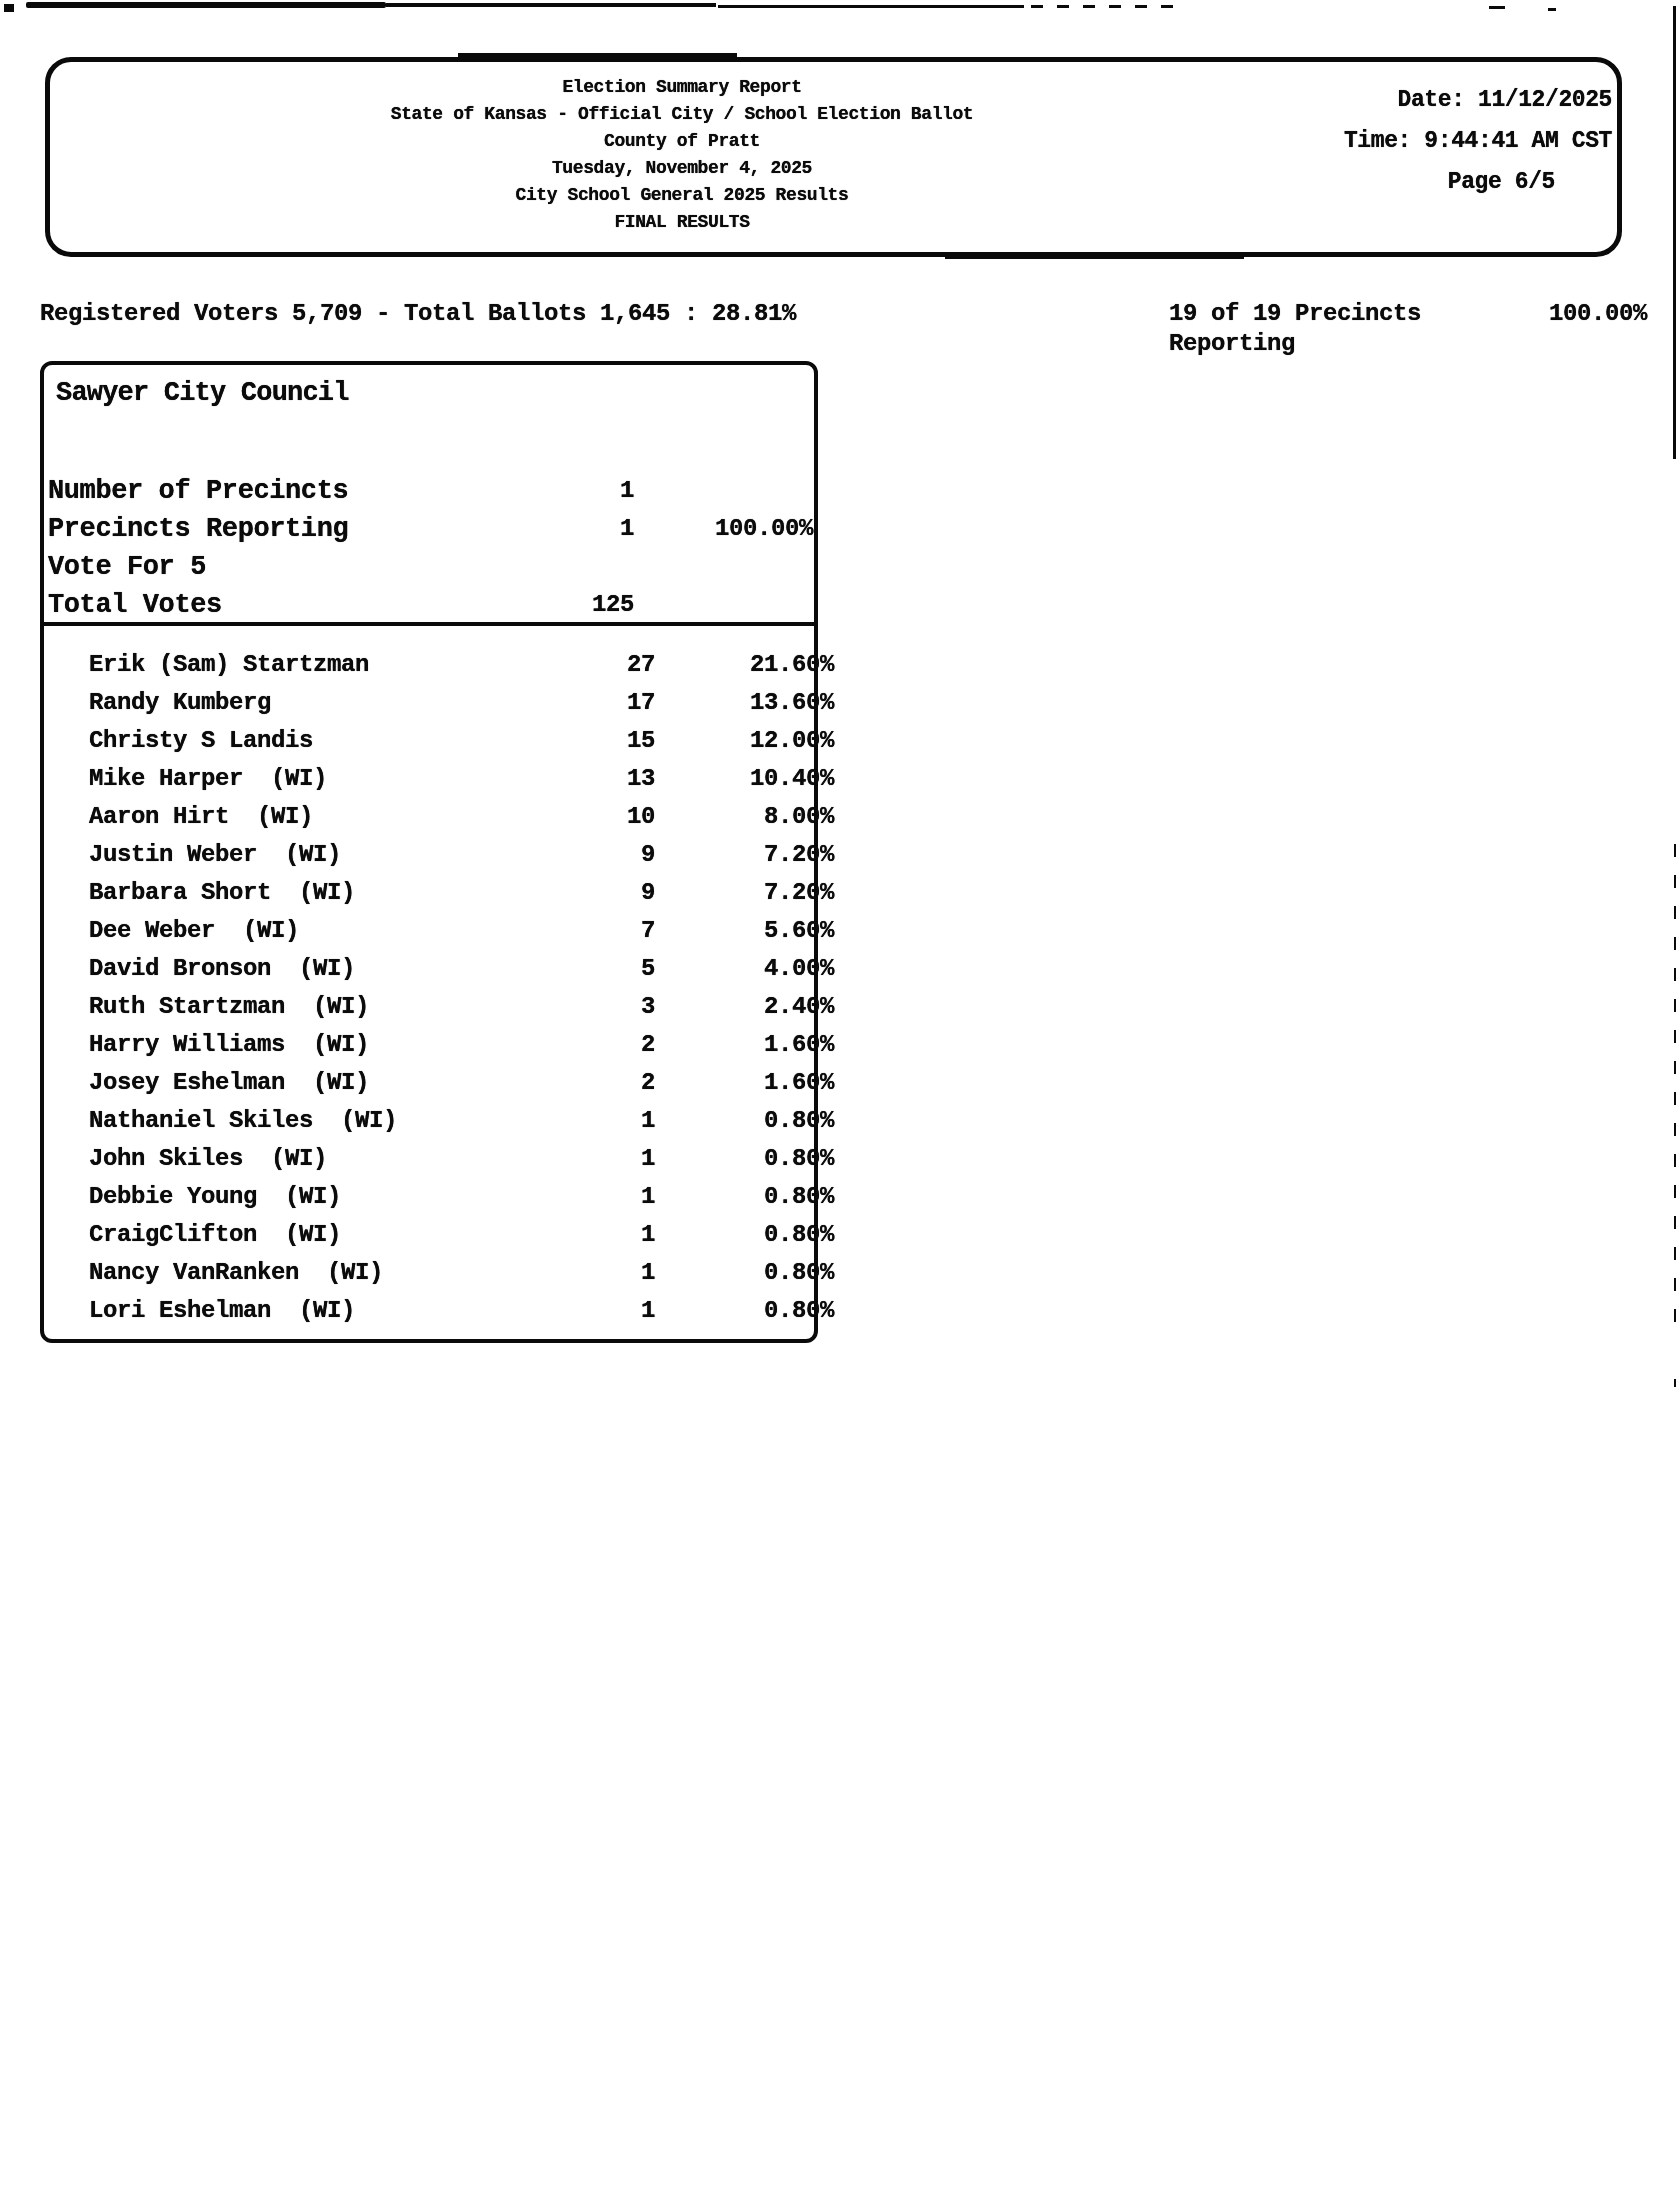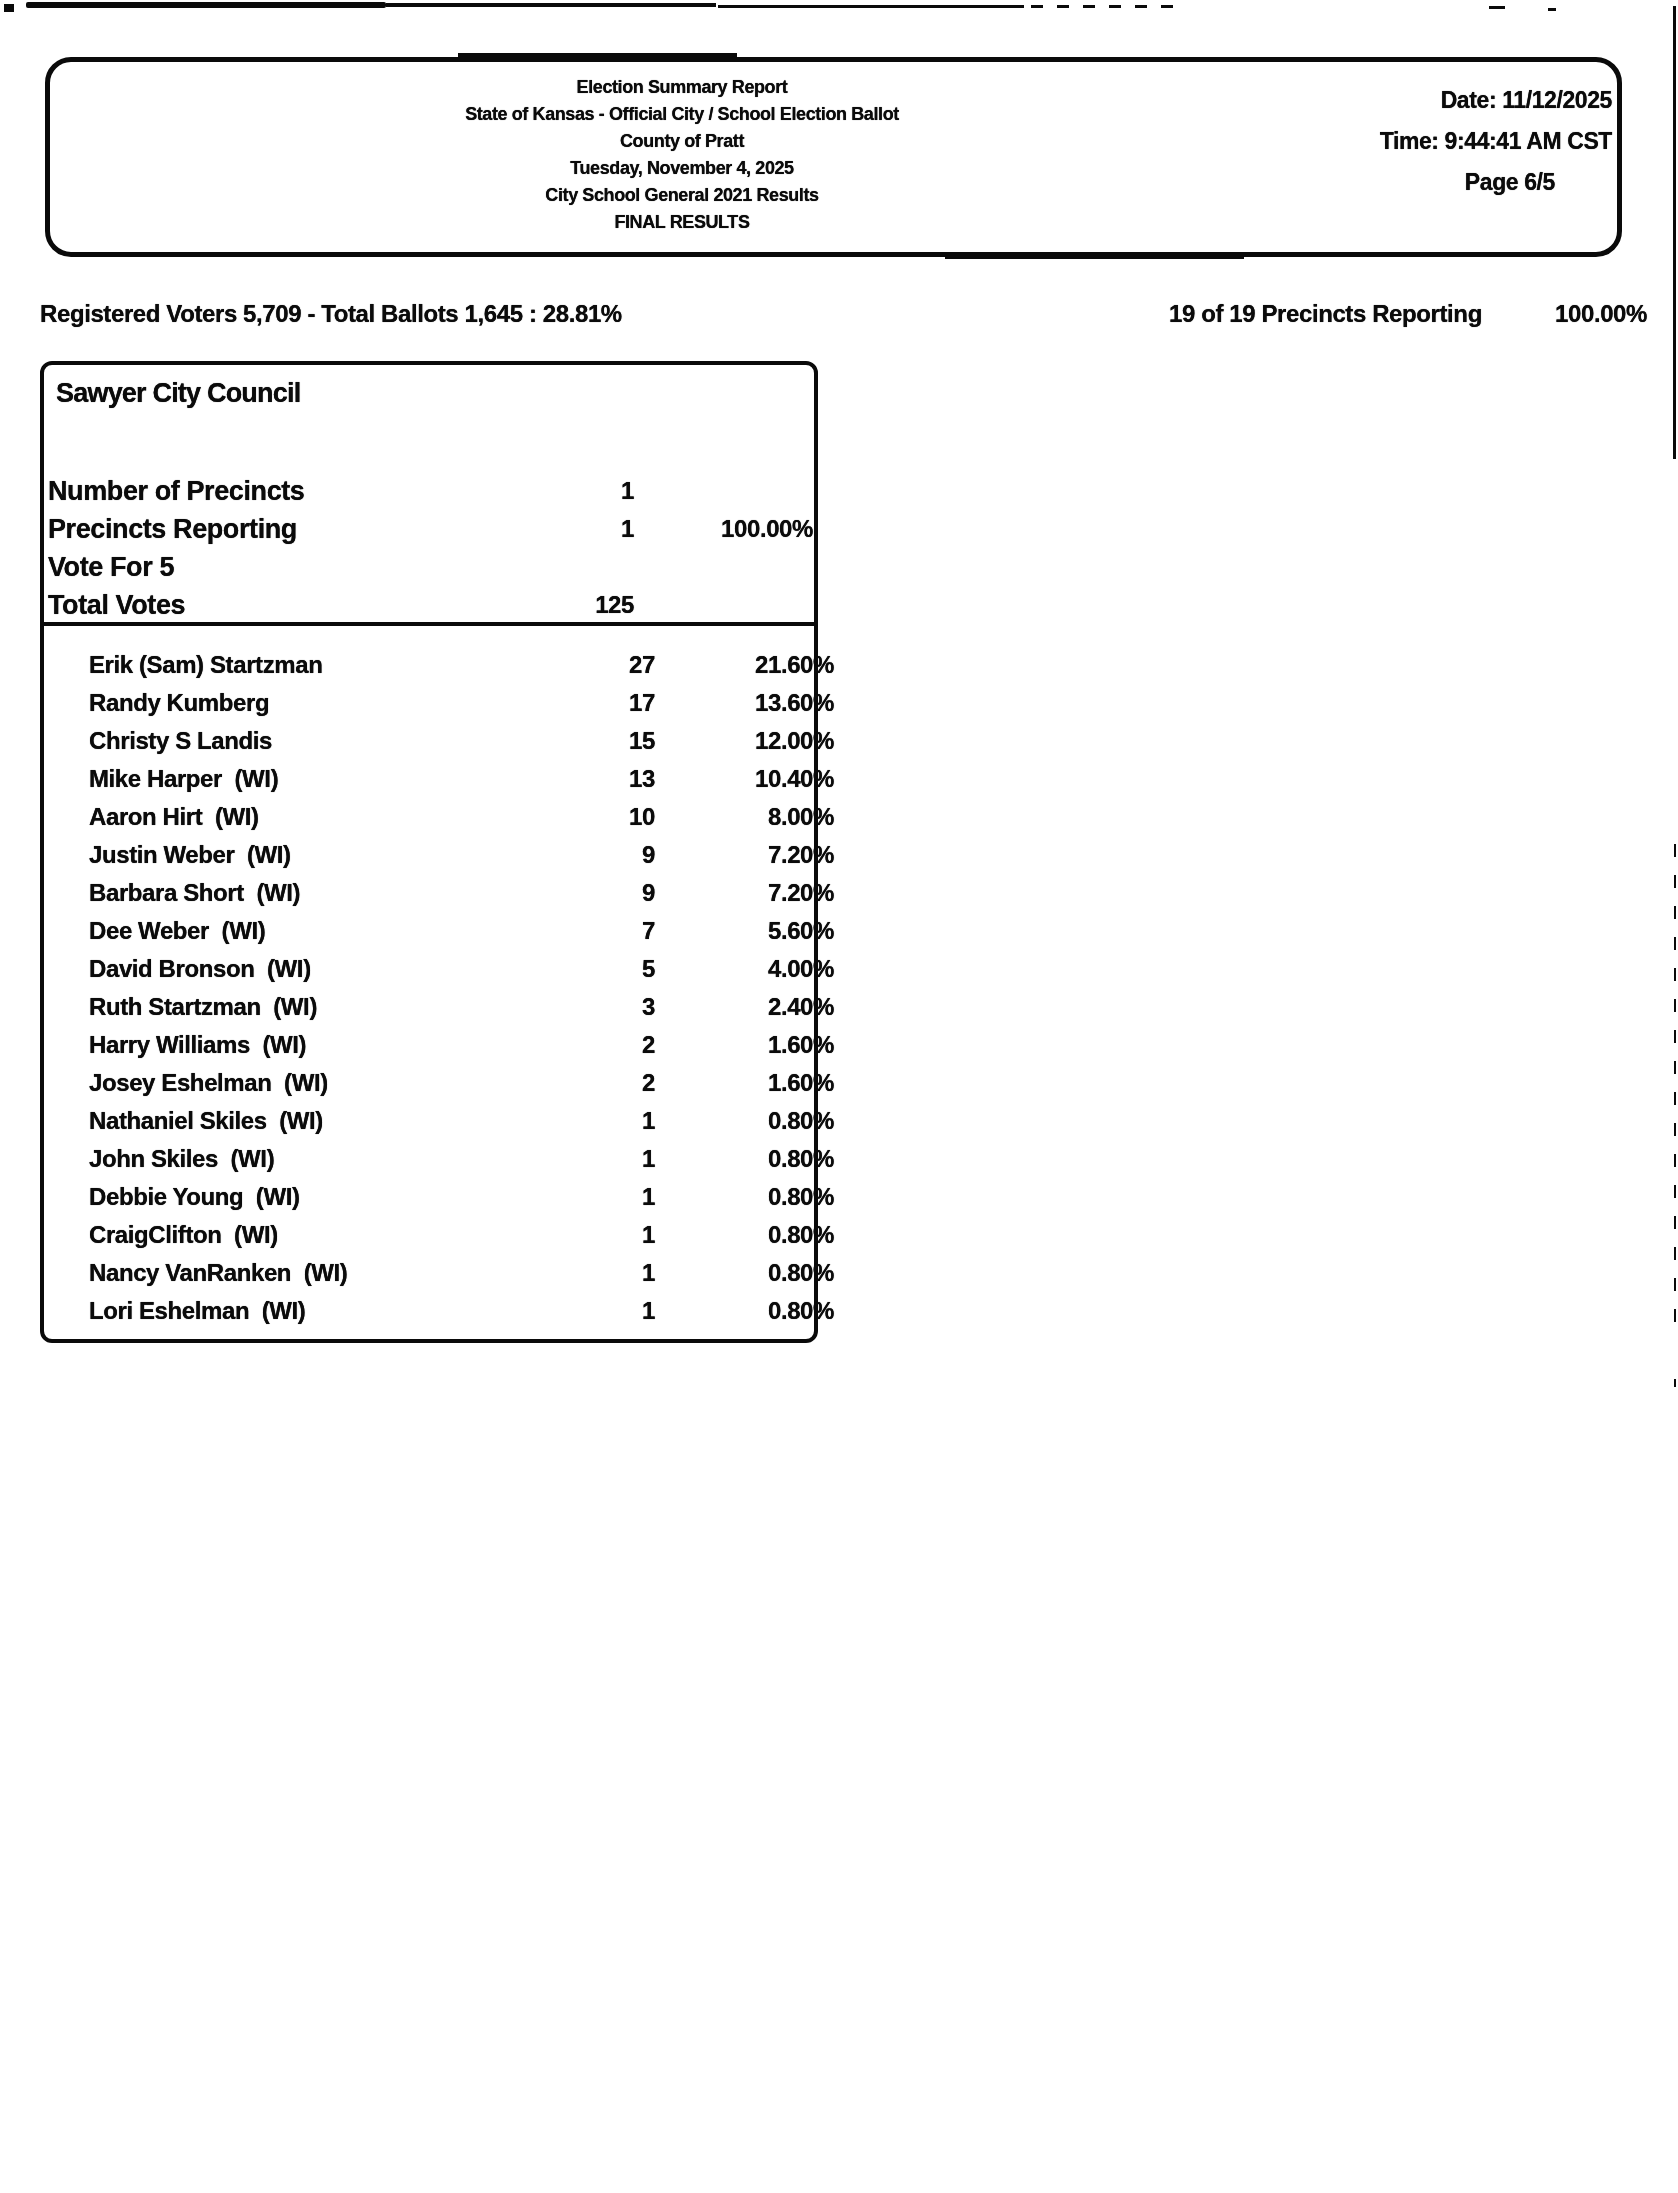--- a/index.html
+++ b/index.html
@@ -1,21 +1,21 @@
 <!DOCTYPE html>
 <html><head>
 <meta charset="utf-8">
 <style>
   html,body{margin:0;padding:0;background:#e8e8e8;}
   .page{
     position:relative;
     width:1679px;height:2194px;
     background:#ffffff;
     overflow:hidden;
-    font-family:Liberation Sans, sans-serif;
+    font-family:Liberation Mono, monospace;
     font-weight:700;
     color:#0b0b0b;
   }
   .scan{ text-shadow:0 0 0.7px currentColor; letter-spacing:-0.4px; }
 
   
   .art{ position:absolute; background:#0a0a0a; }
   .art-top-a{ left:26px; top:2px;  width:360px; height:6px; border-radius:2px;}
   .art-top-b{ left:386px;top:3px;  width:330px; height:4px;}
   .art-top-c{ left:718px;top:5px;  width:306px; height:3px;}
@@ -95,21 +95,21 @@
   <div class="art art-hdr-jag-top"></div>
   <div class="art art-hdr-jag-bot"></div>
 
   <div class="header-box"></div>
 
   <div class="header-center scan">
     <div>Election Summary Report</div>
     <div>State of Kansas - Official City / School Election Ballot</div>
     <div>County of Pratt</div>
     <div>Tuesday, November 4, 2025</div>
-    <div>City School General 2021 Results</div>
+    <div>City School General 2025 Results</div>
     <div>FINAL RESULTS</div>
   </div>
 
   <div class="header-meta scan">
     <div>Date: 11/12/2025</div>
     <div>Time: 9:44:41 AM CST</div>
     <div class="page-line">Page 6/5</div>
   </div>
 
   <div class="summary-left scan">Registered Voters 5,709 - Total Ballots 1,645 : 28.81%</div>

